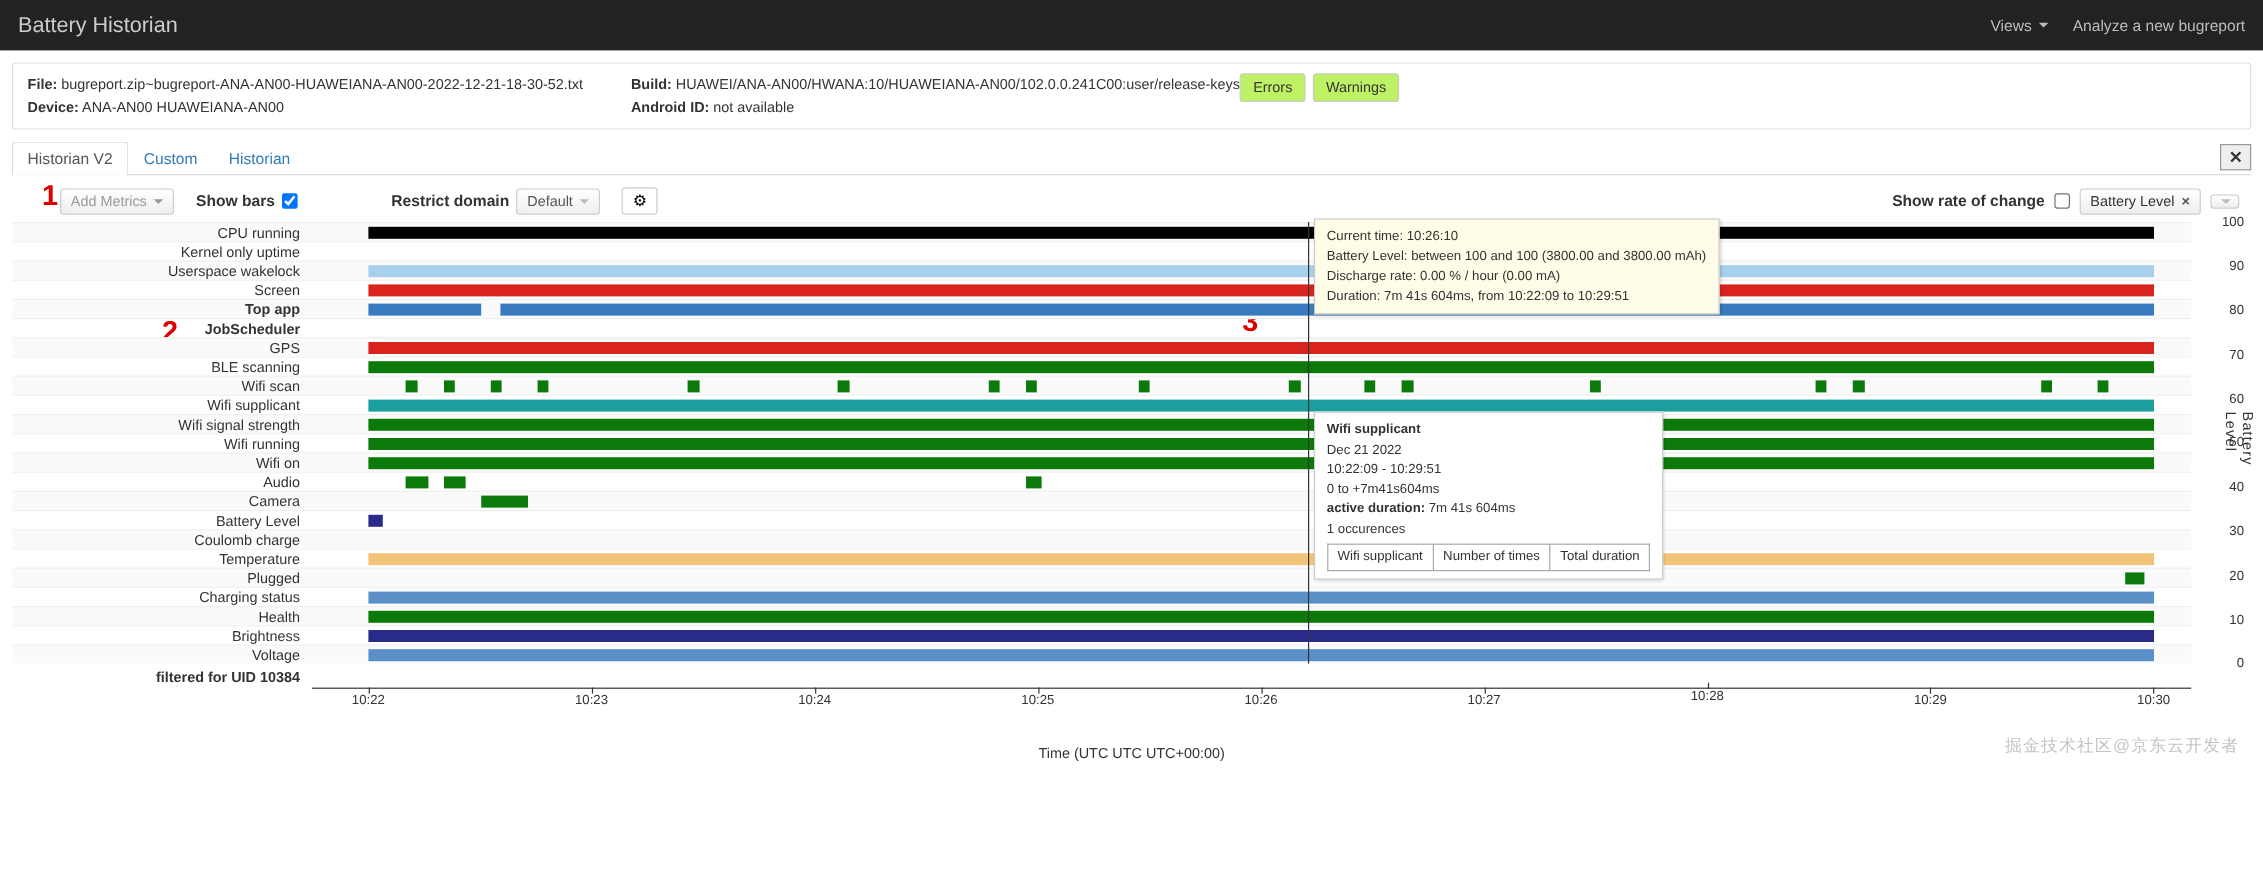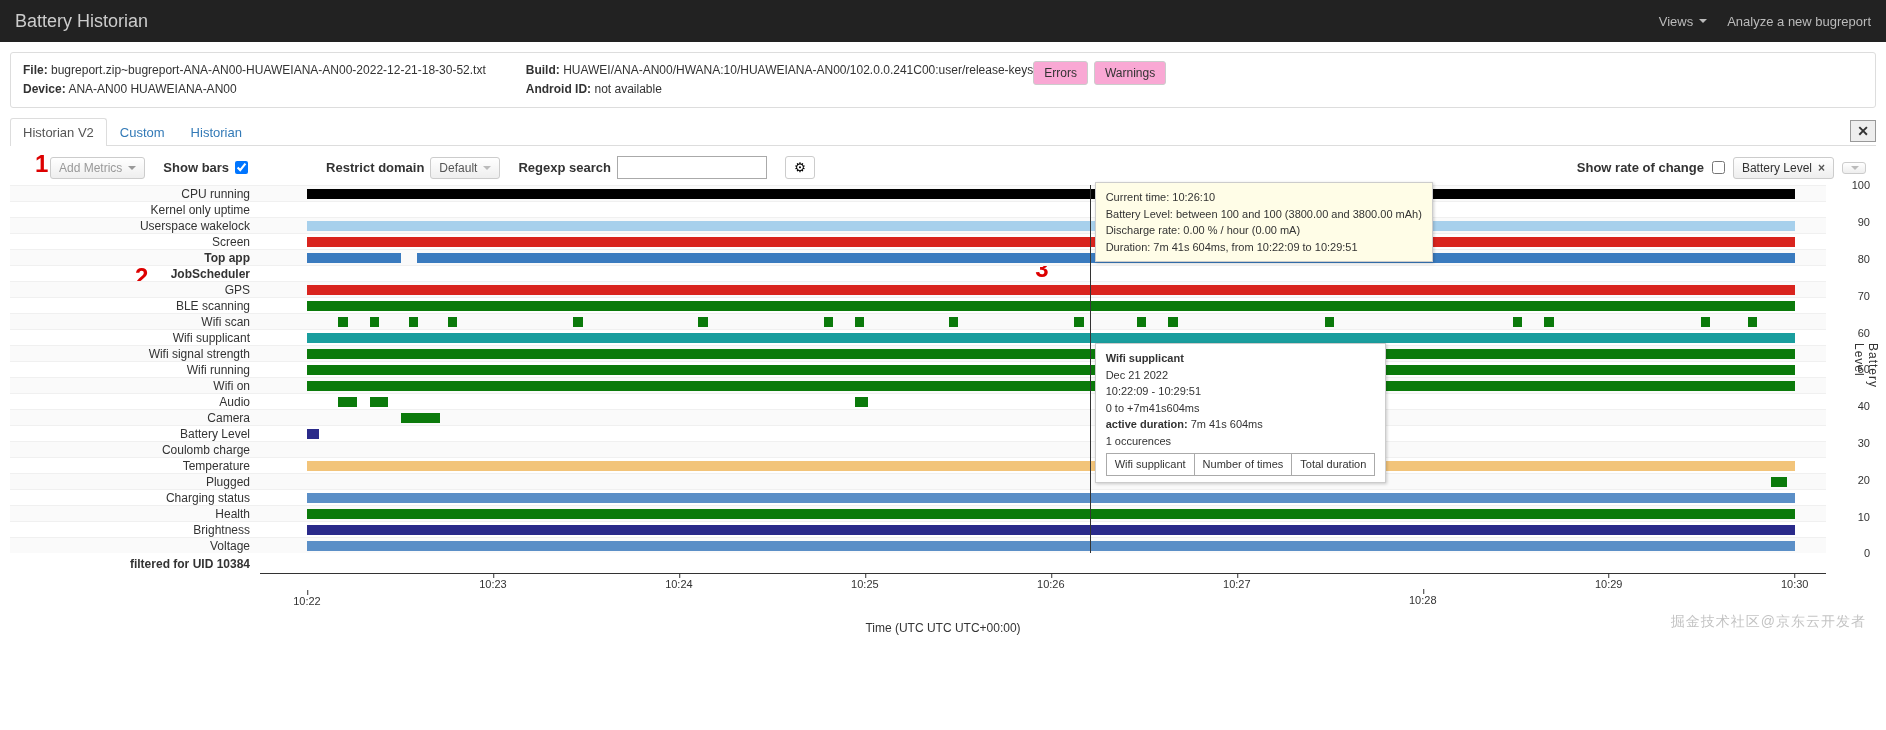--- a/index.html
+++ b/index.html
@@ -9,21 +9,21 @@
   .navbar-brand { color: #ccc; font-size: 18px; font-weight: 300; }
   .navbar-right { display: flex; gap: 20px; align-items: center; }
   .navbar-link { color: #bbb; font-size: 13px; cursor: pointer; display: flex; align-items: center; gap: 4px; }
   .caret { display: inline-block; width: 0; height: 0; border-left: 4px solid transparent; border-right: 4px solid transparent; border-top: 4px solid #bbb; margin-left: 2px; }
   
   .info-bar { border: 1px solid #ddd; margin: 10px; padding: 8px 12px; display: flex; justify-content: flex-start; align-items: flex-start; border-radius: 3px; position: relative; }
   .info-left { display: flex; gap: 40px; }
   .info-col { font-size: 12px; line-height: 1.6; }
   .info-col b { font-weight: bold; }
   .info-buttons { display: flex; gap: 6px; }
-  .btn { border: 1px solid #ccc; background: #f9a8d4; padding: 4px 10px; font-size: 12px; border-radius: 3px; cursor: pointer; color: #333; }
+  .btn { border: 1px solid #ccc; background: #bef264; padding: 4px 10px; font-size: 12px; border-radius: 3px; cursor: pointer; color: #333; }
   
   .tab-bar { margin: 0 10px; border-bottom: 1px solid #ddd; display: flex; align-items: center; position: relative; }
   .tab { padding: 6px 12px; font-size: 13px; cursor: pointer; border: 1px solid transparent; border-bottom: none; margin-bottom: -1px; border-radius: 3px 3px 0 0; }
   .tab.active { border-color: #ddd; background: #fff; color: #555; }
   .tab.link { color: #337ab7; }
   .tab-close { position: absolute; right: 0; top: 2px; font-weight: bold; font-size: 14px; cursor: pointer; padding: 2px 6px; border:1px solid #999; background:#eee;}
   
   .controls { display: flex; align-items: center; gap: 18px; padding: 10px 20px 6px 50px; font-size: 13px; position: relative; }
   .controls .sect { display: flex; align-items: center; gap: 6px; }
   .controls label { font-weight: bold; }
@@ -114,24 +114,20 @@
   <div class="sect">
     <label>Show bars</label>
     <input type="checkbox" checked="" style="">
   </div>
   <div class="sect" style="margin-left:60px;">
     <label>Restrict domain</label>
     <button class="dropdown-btn">
       <span>Default</span>
       <span class="caret"></span>
     </button>
-  </div>
-  <div class="sect">
-    <label>Regexp search</label>
-    <input type="text" style="">
   </div>
   <button class="gear-btn">
     <span>⚙</span>
   </button>
   <div class="right-controls">
     <label style="font-weight:bold;">Show rate of change</label>
     <input type="checkbox" style="">
     <span class="battery-level-chip">
       <span>Battery Level</span>
       <span class="chip-x">×</span>
@@ -338,25 +334,25 @@
         <div class="yaxis-tick" style="top: 257.6px;">30</div>
         <div class="yaxis-tick" style="top: 294.4px;">20</div>
         <div class="yaxis-tick" style="top: 331.2px;">10</div>
         <div class="yaxis-tick" style="top: 368px;">0</div>
       </div>
   </div>
   <div style="display:flex;">
     <div class="filter-label" style="width:250px;">filtered for UID 10384</div>
   </div>
   <div class="xaxis" id="xaxis">
-      <div class="tick" style="left: 3%; top: 21px;">10:22</div>
+      <div class="tick" style="left: 3%; top: 4px;">10:22</div>
       <div class="tick" style="left: 14.875%; top: 4px;">10:23</div>
       <div class="tick" style="left: 26.75%; top: 4px;">10:24</div>
       <div class="tick" style="left: 38.625%; top: 4px;">10:25</div>
       <div class="tick" style="left: 50.5%; top: 4px;">10:26</div>
       <div class="tick" style="left: 62.375%; top: 4px;">10:27</div>
-      <div class="tick" style="left: 74.25%; top: 20px;">10:28</div>
+      <div class="tick" style="left: 74.25%; top: 0;">10:28</div>
       <div class="tick" style="left: 86.125%; top: 4px;">10:29</div>
       <div class="tick" style="left: 98%; top: 4px;">10:30</div>
     </div>
   <div class="xaxis-label">Time (UTC UTC UTC+00:00)</div>
   <div class="watermark">掘金技术社区@京东云开发者</div>
 </div>
 
 </body></html>

